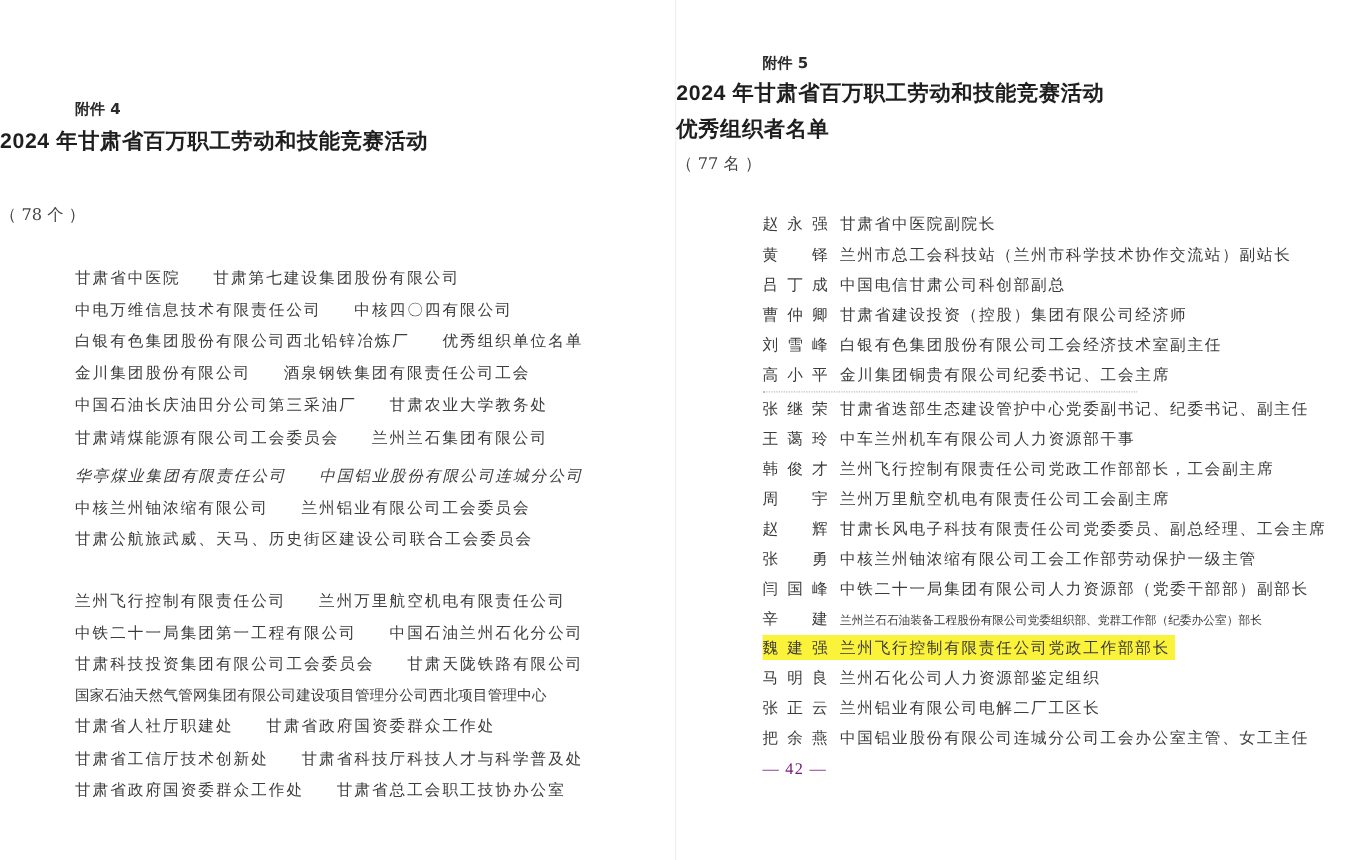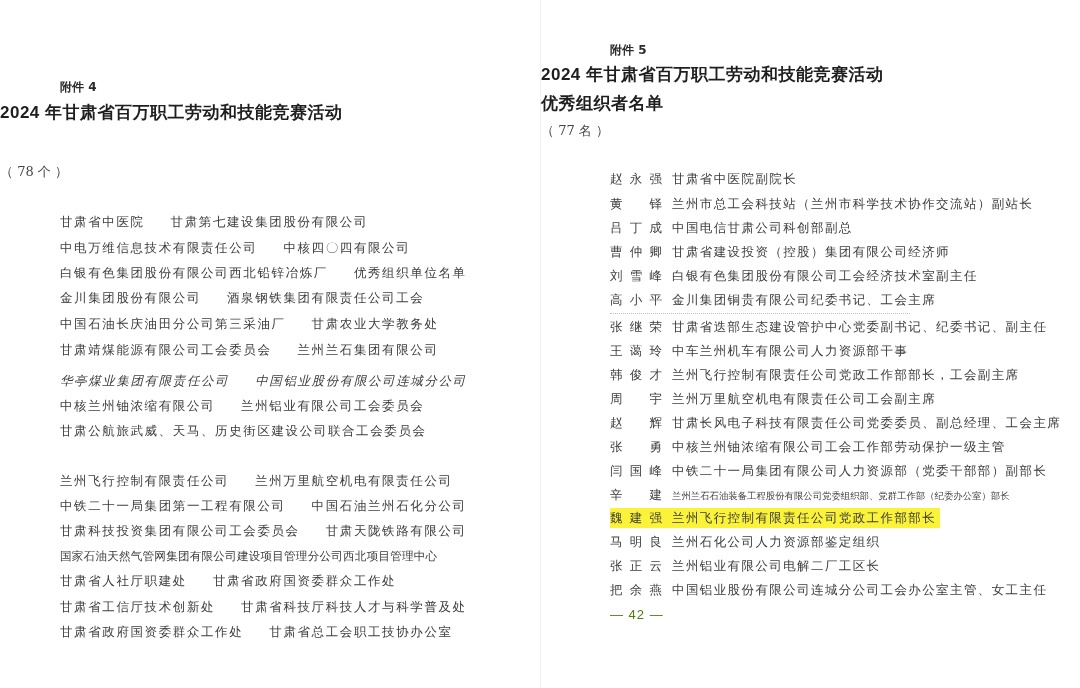--- a/index.html
+++ b/index.html
@@ -116,23 +116,23 @@
     }
     .cut-row div {
       height: 1px;
       margin-top: 2px;
       border-top: 1px dotted #bdbdbd;
     }
     .page-number {
       position: absolute;
       left: 610px;
       top: 607px;
-      font-family: Liberation Sans, sans-serif;
+      font-family: Liberation Serif, serif;
       font-size: 13px;
-      color: #4d7c0f;
+      color: #701a75;
       letter-spacing: 1px;
     }
   </style>
 </head>
 <body>
 
 <div class="page page-left">
   <div class="attach-label" style="left:60px; top:79px;text-align:right;">附件 4</div>
   <div class="title" style="left:0; width:540px; top:101px;">2024 年甘肃省百万职工劳动和技能竞赛活动</div>
   <div class="count" style="left:0; width:540px; top:163px;">（ 78 个 ）</div>

